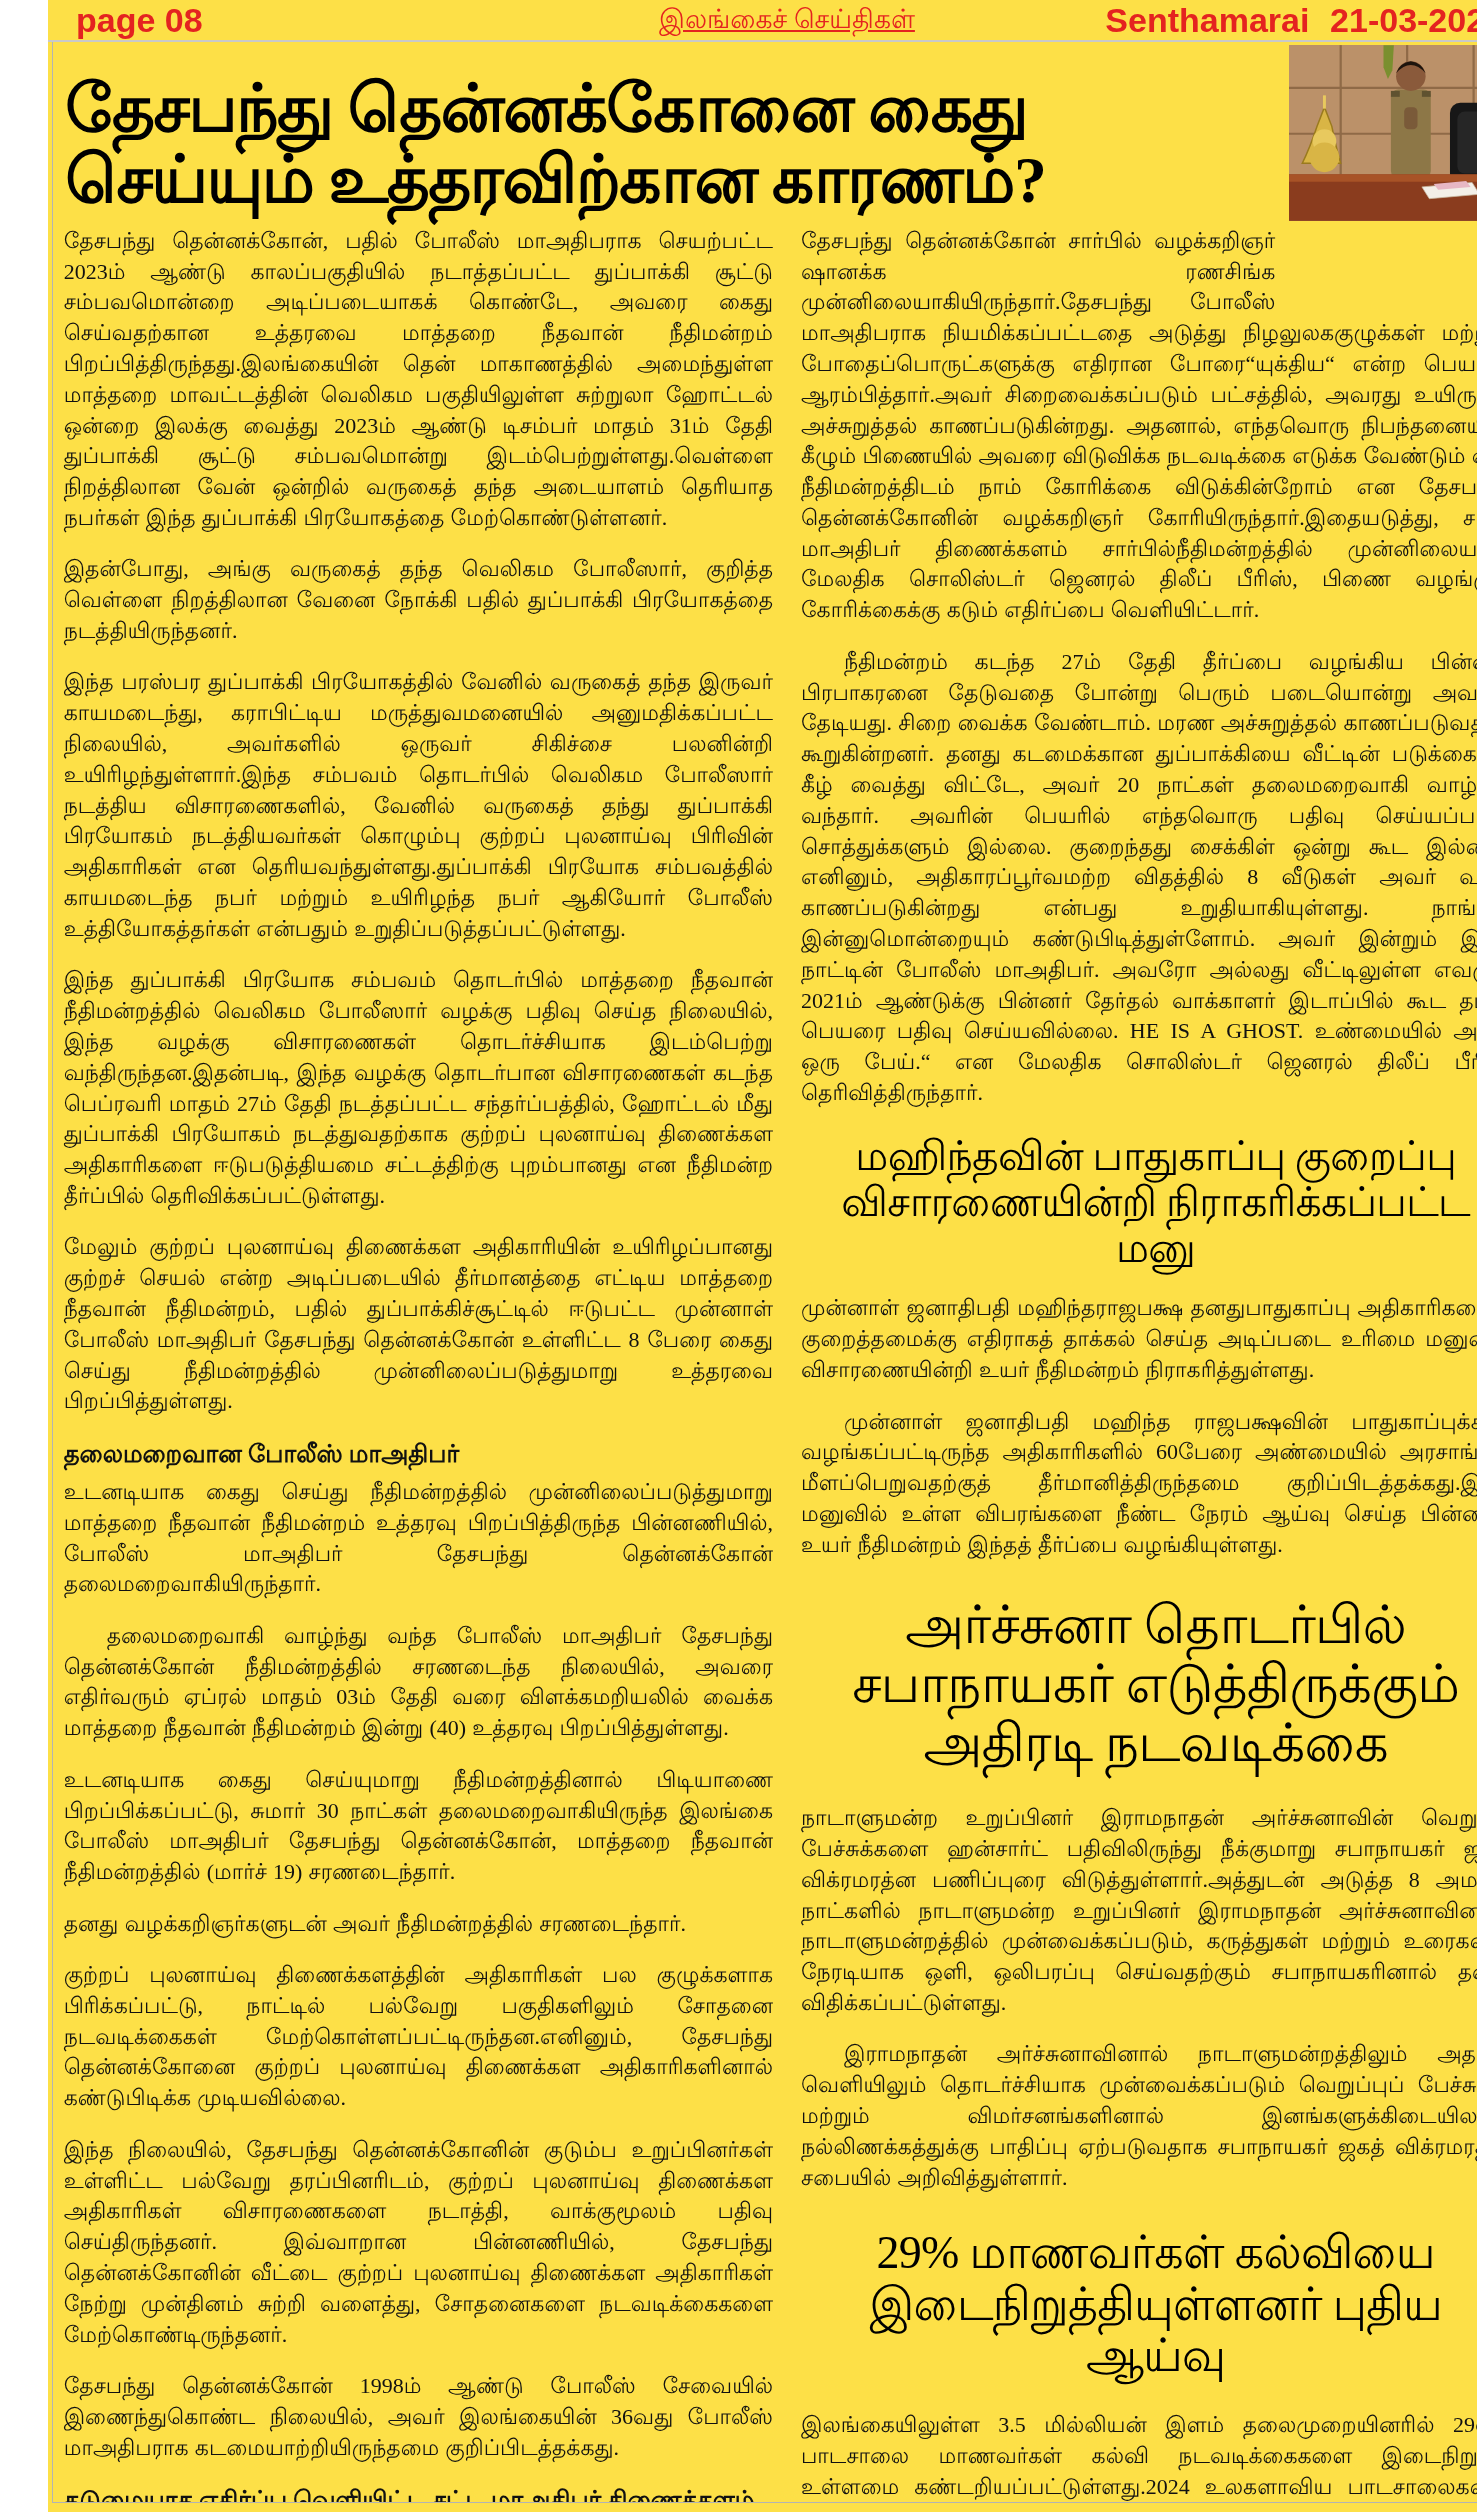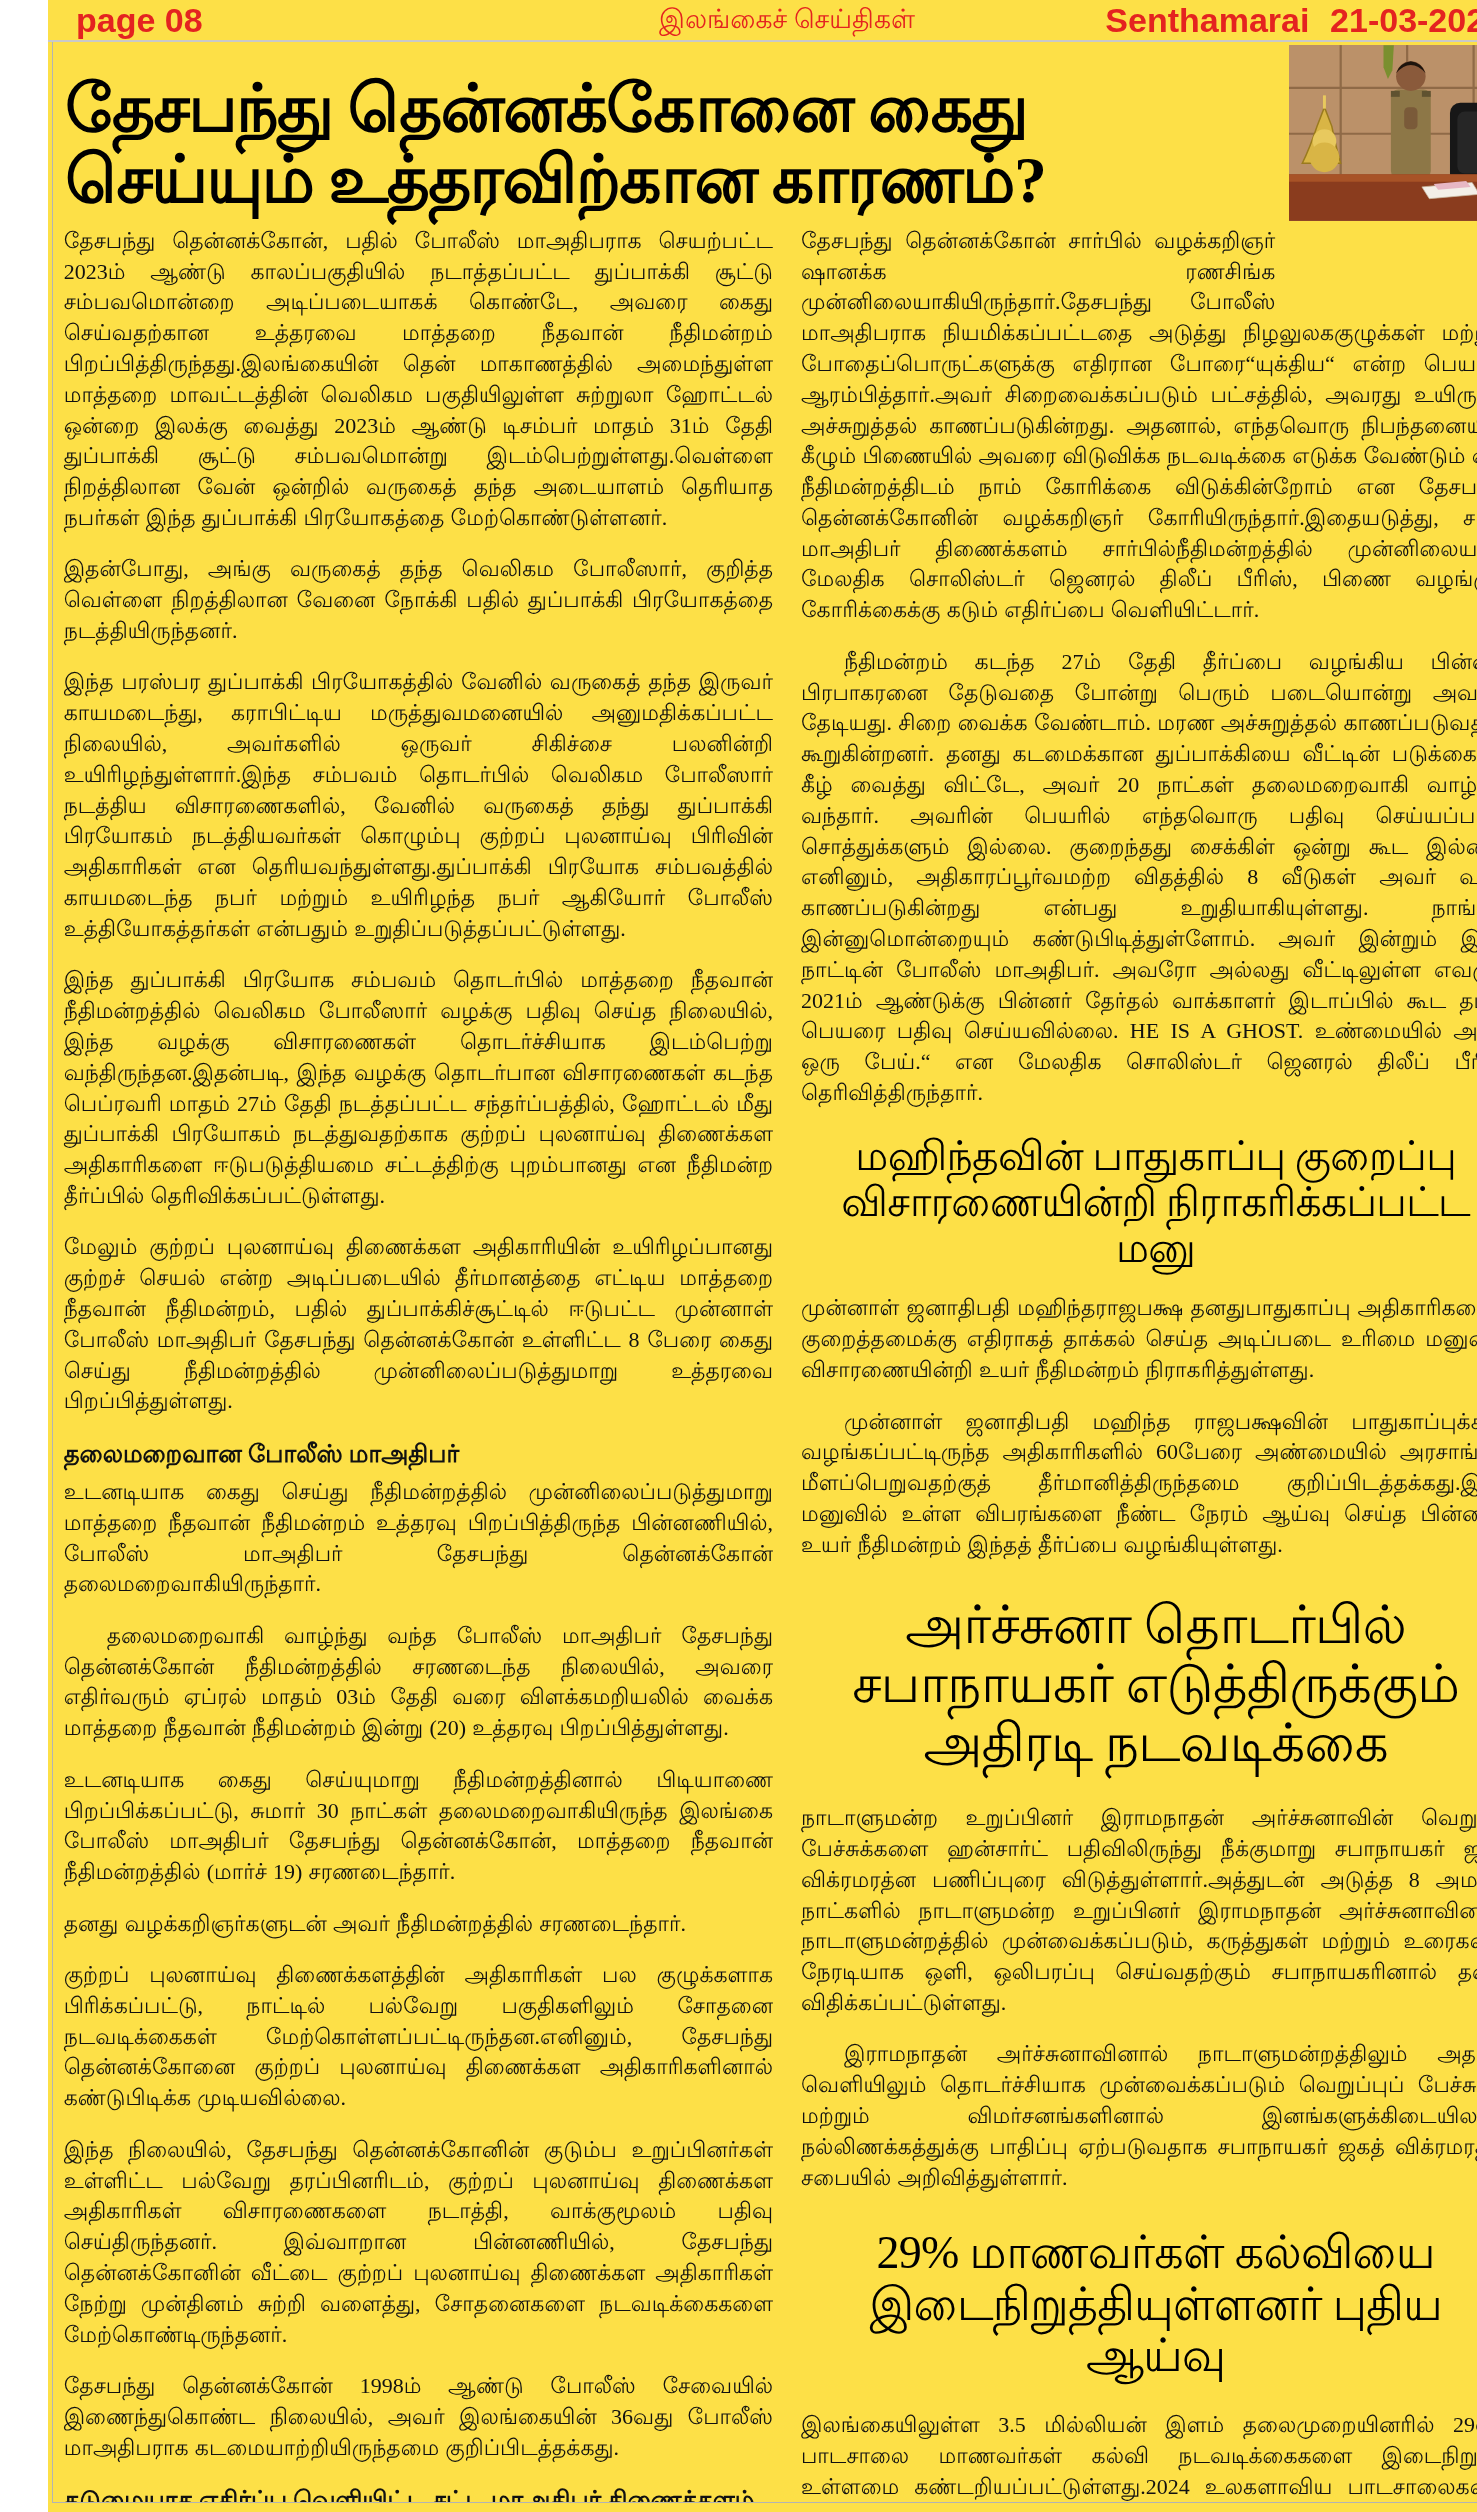--- a/index.html
+++ b/index.html
@@ -94,21 +94,21 @@
   .section-headline.size-c{font-size:53px;margin:35px 4.4px 29.6px 4.4px;}
   .section-headline.size-d{font-size:46px;margin:34px 4.4px 28px 4.4px;}
 </style>
 </head>
 <body>
 
 <div class="page">
 
   <div class="header">
     <div class="page-label" style="color: rgb(228, 35, 32);">page 08</div>
-    <div class="section-title" style="color: rgb(228, 35, 32);">இலங்கைச் செய்திகள்</div>
+    <div class="section-title" style="color: rgb(228, 35, 32); text-decoration: underline;">இலங்கைச் செய்திகள்</div>
     <div class="masthead" style="color: rgb(228, 35, 32);"><span>Senthamarai</span><span class="date">21-03-2025</span></div>
   </div>
 
   <div class="content">
 
     <h1 class="main-headline">தேசபந்து தென்னக்கோனை கைது செய்யும் உத்தரவிற்கான காரணம்?</h1>
 
     <div class="photo">
       <svg width="223" height="176" viewBox="0 0 302 238" xmlns="http://www.w3.org/2000/svg">
 
@@ -157,21 +157,21 @@
 
     <div class="columns">
       <div class="col left" id="left-col">
           <p class="body-p">தேசபந்து தென்னக்கோன், பதில் போலீஸ் மாஅதிபராக செயற்பட்ட 2023ம் ஆண்டு காலப்பகுதியில் நடாத்தப்பட்ட துப்பாக்கி சூட்டு சம்பவமொன்றை அடிப்படையாகக் கொண்டே, அவரை கைது செய்வதற்கான உத்தரவை மாத்தறை நீதவான் நீதிமன்றம் பிறப்பித்திருந்தது.இலங்கையின் தென் மாகாணத்தில் அமைந்துள்ள மாத்தறை மாவட்டத்தின் வெலிகம பகுதியிலுள்ள சுற்றுலா ஹோட்டல் ஒன்றை இலக்கு வைத்து 2023ம் ஆண்டு டிசம்பர் மாதம் 31ம் தேதி துப்பாக்கி சூட்டு சம்பவமொன்று இடம்பெற்றுள்ளது.வெள்ளை நிறத்திலான வேன் ஒன்றில் வருகைத் தந்த அடையாளம் தெரியாத நபர்கள் இந்த துப்பாக்கி பிரயோகத்தை மேற்கொண்டுள்ளனர்.</p>
           <p class="body-p">இதன்போது, அங்கு வருகைத் தந்த வெலிகம போலீஸார், குறித்த வெள்ளை நிறத்திலான வேனை நோக்கி பதில் துப்பாக்கி பிரயோகத்தை நடத்தியிருந்தனர்.</p>
           <p class="body-p">இந்த பரஸ்பர துப்பாக்கி பிரயோகத்தில் வேனில் வருகைத் தந்த இருவர் காயமடைந்து, கராபிட்டிய மருத்துவமனையில் அனுமதிக்கப்பட்ட நிலையில், அவர்களில் ஒருவர் சிகிச்சை பலனின்றி உயிரிழந்துள்ளார்.இந்த சம்பவம் தொடர்பில் வெலிகம போலீஸார் நடத்திய விசாரணைகளில், வேனில் வருகைத் தந்து துப்பாக்கி பிரயோகம் நடத்தியவர்கள் கொழும்பு குற்றப் புலனாய்வு பிரிவின் அதிகாரிகள் என தெரியவந்துள்ளது.துப்பாக்கி பிரயோக சம்பவத்தில் காயமடைந்த நபர் மற்றும் உயிரிழந்த நபர் ஆகியோர் போலீஸ் உத்தியோகத்தர்கள் என்பதும் உறுதிப்படுத்தப்பட்டுள்ளது.</p>
           <p class="body-p">இந்த துப்பாக்கி பிரயோக சம்பவம் தொடர்பில் மாத்தறை நீதவான் நீதிமன்றத்தில் வெலிகம போலீஸார் வழக்கு பதிவு செய்த நிலையில், இந்த வழக்கு விசாரணைகள் தொடர்ச்சியாக இடம்பெற்று வந்திருந்தன.இதன்படி, இந்த வழக்கு தொடர்பான விசாரணைகள் கடந்த பெப்ரவரி மாதம் 27ம் தேதி நடத்தப்பட்ட சந்தர்ப்பத்தில், ஹோட்டல் மீது துப்பாக்கி பிரயோகம் நடத்துவதற்காக குற்றப் புலனாய்வு திணைக்கள அதிகாரிகளை ஈடுபடுத்தியமை சட்டத்திற்கு புறம்பானது என நீதிமன்ற தீர்ப்பில் தெரிவிக்கப்பட்டுள்ளது.</p>
           <p class="body-p">மேலும் குற்றப் புலனாய்வு திணைக்கள அதிகாரியின் உயிரிழப்பானது குற்றச் செயல் என்ற அடிப்படையில் தீர்மானத்தை எட்டிய மாத்தறை நீதவான் நீதிமன்றம், பதில் துப்பாக்கிச்சூட்டில் ஈடுபட்ட முன்னாள் போலீஸ் மாஅதிபர் தேசபந்து தென்னக்கோன் உள்ளிட்ட 8 பேரை கைது செய்து நீதிமன்றத்தில் முன்னிலைப்படுத்துமாறு உத்தரவை பிறப்பித்துள்ளது.</p>
           <h3 class="subhead">தலைமறைவான போலீஸ் மாஅதிபர்</h3>
           <p class="body-p">உடனடியாக கைது செய்து நீதிமன்றத்தில் முன்னிலைப்படுத்துமாறு மாத்தறை நீதவான் நீதிமன்றம் உத்தரவு பிறப்பித்திருந்த பின்னணியில், போலீஸ் மாஅதிபர் தேசபந்து தென்னக்கோன் தலைமறைவாகியிருந்தார்.</p>
-          <p class="body-p indent">தலைமறைவாகி வாழ்ந்து வந்த போலீஸ் மாஅதிபர் தேசபந்து தென்னக்கோன் நீதிமன்றத்தில் சரணடைந்த நிலையில், அவரை எதிர்வரும் ஏப்ரல் மாதம் 03ம் தேதி வரை விளக்கமறியலில் வைக்க மாத்தறை நீதவான் நீதிமன்றம் இன்று (20) உத்தரவு பிறப்பித்துள்ளது.</p>
+          <p class="body-p indent">தலைமறைவாகி வாழ்ந்து வந்த போலீஸ் மாஅதிபர் தேசபந்து தென்னக்கோன் நீதிமன்றத்தில் சரணடைந்த நிலையில், அவரை எதிர்வரும் ஏப்ரல் மாதம் 03ம் தேதி வரை விளக்கமறியலில் வைக்க மாத்தறை நீதவான் நீதிமன்றம் இன்று (40) உத்தரவு பிறப்பித்துள்ளது.</p>
           <p class="body-p">உடனடியாக கைது செய்யுமாறு நீதிமன்றத்தினால் பிடியாணை பிறப்பிக்கப்பட்டு, சுமார் 30 நாட்கள் தலைமறைவாகியிருந்த இலங்கை போலீஸ் மாஅதிபர் தேசபந்து தென்னக்கோன், மாத்தறை நீதவான் நீதிமன்றத்தில் (மார்ச் 19) சரணடைந்தார்.</p>
           <p class="body-p">தனது வழக்கறிஞர்களுடன் அவர் நீதிமன்றத்தில் சரணடைந்தார்.</p>
           <p class="body-p">குற்றப் புலனாய்வு திணைக்களத்தின் அதிகாரிகள் பல குழுக்களாக பிரிக்கப்பட்டு, நாட்டில் பல்வேறு பகுதிகளிலும் சோதனை நடவடிக்கைகள் மேற்கொள்ளப்பட்டிருந்தன.எனினும், தேசபந்து தென்னக்கோனை குற்றப் புலனாய்வு திணைக்கள அதிகாரிகளினால் கண்டுபிடிக்க முடியவில்லை.</p>
           <p class="body-p">இந்த நிலையில், தேசபந்து தென்னக்கோனின் குடும்ப உறுப்பினர்கள் உள்ளிட்ட பல்வேறு தரப்பினரிடம், குற்றப் புலனாய்வு திணைக்கள அதிகாரிகள் விசாரணைகளை நடாத்தி, வாக்குமூலம் பதிவு செய்திருந்தனர். இவ்வாறான பின்னணியில், தேசபந்து தென்னக்கோனின் வீட்டை குற்றப் புலனாய்வு திணைக்கள அதிகாரிகள் நேற்று முன்தினம் சுற்றி வளைத்து, சோதனைகளை நடவடிக்கைகளை மேற்கொண்டிருந்தனர்.</p>
           <p class="body-p">தேசபந்து தென்னக்கோன் 1998ம் ஆண்டு போலீஸ் சேவையில் இணைந்துகொண்ட நிலையில், அவர் இலங்கையின் 36வது போலீஸ் மாஅதிபராக கடமையாற்றியிருந்தமை குறிப்பிடத்தக்கது.</p>
           <h3 class="subhead">கடுமையாக எதிர்ப்பு வெளியிட்ட சட்ட மாஅதிபர் திணைக்களம்</h3>
         </div>
       <div class="col right" id="right-col">
           <p class="body-p">தேசபந்து தென்னக்கோன் சார்பில் வழக்கறிஞர் ஷானக்க ரணசிங்க முன்னிலையாகியிருந்தார்.தேசபந்து போலீஸ் மாஅதிபராக நியமிக்கப்பட்டதை அடுத்து நிழலுலககுழுக்கள் மற்றும் போதைப்பொருட்களுக்கு எதிரான போரை“யுக்திய“ என்ற பெயரில் ஆரம்பித்தார்.அவர் சிறைவைக்கப்படும் பட்சத்தில், அவரது உயிருக்கு அச்சுறுத்தல் காணப்படுகின்றது. அதனால், எந்தவொரு நிபந்தனையின் கீழும் பிணையில் அவரை விடுவிக்க நடவடிக்கை எடுக்க வேண்டும் என நீதிமன்றத்திடம் நாம் கோரிக்கை விடுக்கின்றோம் என தேசபந்து தென்னக்கோனின் வழக்கறிஞர் கோரியிருந்தார்.இதையடுத்து, சட்ட மாஅதிபர் திணைக்களம் சார்பில்நீதிமன்றத்தில் முன்னிலையான மேலதிக சொலிஸ்டர் ஜெனரல் திலீப் பீரிஸ், பிணை வழங்கும் கோரிக்கைக்கு கடும் எதிர்ப்பை வெளியிட்டார்.</p>
           <p class="body-p indent">நீதிமன்றம் கடந்த 27ம் தேதி தீர்ப்பை வழங்கிய பின்னர், பிரபாகரனை தேடுவதை போன்று பெரும் படையொன்று அவரை தேடியது. சிறை வைக்க வேண்டாம். மரண அச்சுறுத்தல் காணப்படுவதாக கூறுகின்றனர். தனது கடமைக்கான துப்பாக்கியை வீட்டின் படுக்கைக்கு கீழ் வைத்து விட்டே, அவர் 20 நாட்கள் தலைமறைவாகி வாழ்ந்து வந்தார். அவரின் பெயரில் எந்தவொரு பதிவு செய்யப்பட்ட சொத்துக்களும் இல்லை. குறைந்தது சைக்கிள் ஒன்று கூட இல்லை. எனினும், அதிகாரப்பூர்வமற்ற விதத்தில் 8 வீடுகள் அவர் வசம் காணப்படுகின்றது என்பது உறுதியாகியுள்ளது. நாங்கள் இன்னுமொன்றையும் கண்டுபிடித்துள்ளோம். அவர் இன்றும் இந்த நாட்டின் போலீஸ் மாஅதிபர். அவரோ அல்லது வீட்டிலுள்ள எவரும் 2021ம் ஆண்டுக்கு பின்னர் தேர்தல் வாக்காளர் இடாப்பில் கூட தமது பெயரை பதிவு செய்யவில்லை. HE IS A GHOST. உண்மையில் அவர் ஒரு பேய்.“ என மேலதிக சொலிஸ்டர் ஜெனரல் திலீப் பீரிஸ் தெரிவித்திருந்தார்.</p>

